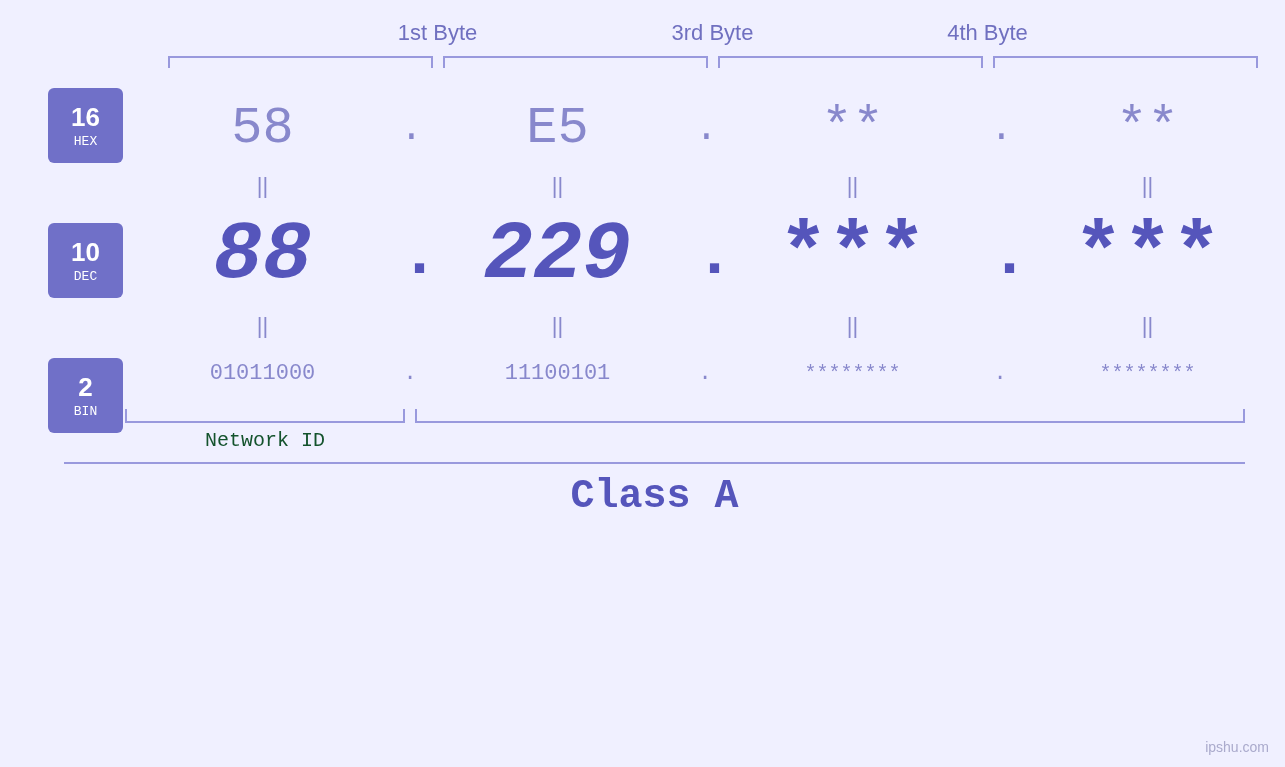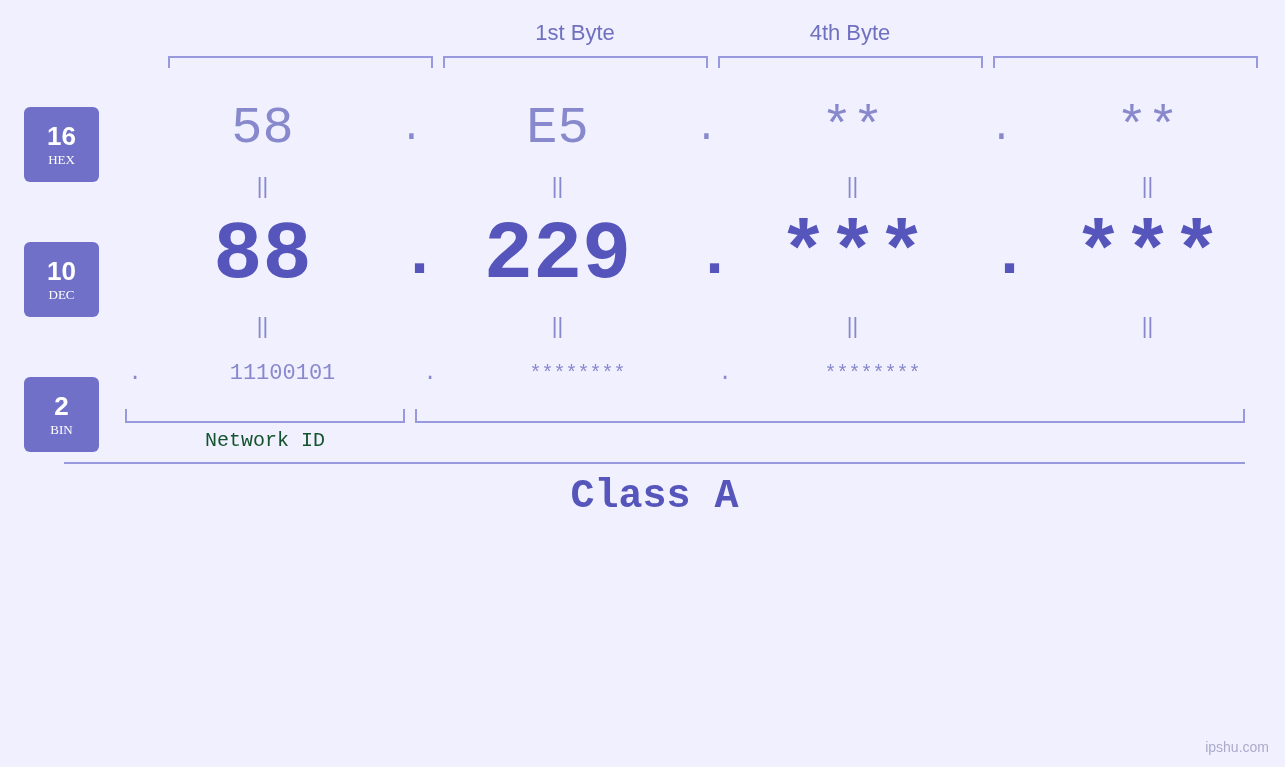--- a/index.html
+++ b/index.html
@@ -59,22 +59,22 @@
       border-top: 2px solid #9999dd;
       border-left: 2px solid #9999dd;
       border-right: 2px solid #9999dd;
       margin: 0 5px;
     }
 
     
     .main-content {
       display: flex;
       width: 100%;
-      padding-left: 24px;
-      align-items: flex-end;
+      padding-left: 48px;
+      align-items: flex-start;
     }
 
     .badge-col {
       display: flex;
       flex-direction: column;
       align-items: flex-start;
       justify-content: center;
       width: 110px;
       gap: 0;
     }
@@ -94,40 +94,41 @@
 
     .badge-num {
       font-size: 26px;
       font-weight: bold;
       font-family: Arial, sans-serif;
       line-height: 1.2;
     }
 
     .badge-label {
       font-size: 13px;
-      font-family: Liberation Serif, serif;
+      font-family: Liberation Mono, monospace;
     }
 
     .bytes-col {
       display: flex;
       flex-direction: column;
       flex: 1;
     }
 
     .hex-value {
       font-size: 52px;
       color: #8888cc;
       font-family: 'Courier New', Courier, monospace;
     }
 
     .dec-value {
       font-size: 82px;
       color: #5555bb;
       font-family: 'Courier New', Courier, monospace;
       font-weight: bold;
+      font-style: italic;
     }
 
     .bin-value {
       font-size: 22px;
       color: #8888cc;
       font-family: 'Courier New', Courier, monospace;
     }
 
     
     .watermark {
@@ -173,20 +174,21 @@
       font-family: 'Courier New', Courier, monospace;
     }
   </style>
 </head>
 <body>
 
 <div class="container">
 
   <div class="headers-row">
     <div class="byte-header">1st Byte</div>
+    <div class="byte-header">3rd Byte</div>
     <div class="byte-header">4th Byte</div>
   </div>
 
   <div class="bracket-row">
     <div class="bracket"></div>
     <div class="bracket"></div>
     <div class="bracket"></div>
     <div class="bracket"></div>
   </div>
 
@@ -275,20 +277,23 @@
         <div class="cell-275">
           <span style="color:#8888cc; font-size:22px; font-family:Arial,sans-serif;">||</span>
         </div>
         <div style="width:20px;"></div>
         <div class="cell-275">
           <span style="color:#8888cc; font-size:22px; font-family:Arial,sans-serif;">||</span>
         </div>
       </div>
 
       <div class="row-with-dots" style="height:60px; align-items:center;">
+        <div class="cell-275">
+          <span class="bin-value">01011000</span>
+        </div>
         <span style="font-size:22px; color:#8888cc; width:20px; text-align:center;">.</span>
         <div class="cell-275">
           <span class="bin-value">11100101</span>
         </div>
         <span style="font-size:22px; color:#8888cc; width:20px; text-align:center;">.</span>
         <div class="cell-275">
           <span class="masked-sm">********</span>
         </div>
         <span style="font-size:22px; color:#8888cc; width:20px; text-align:center;">.</span>
         <div class="cell-275">

